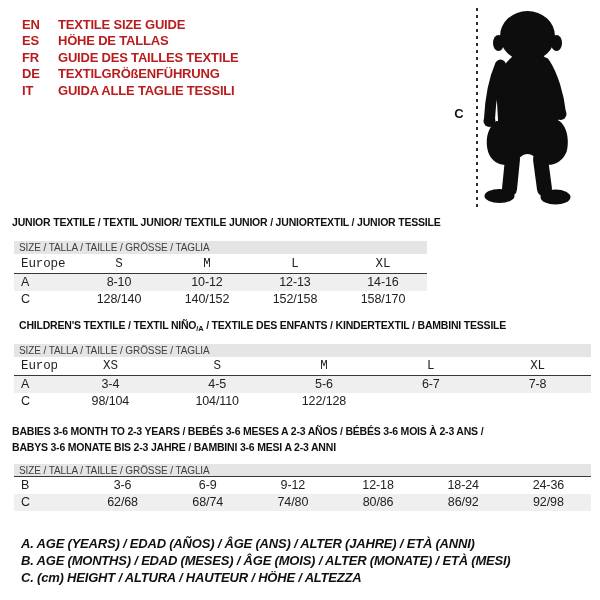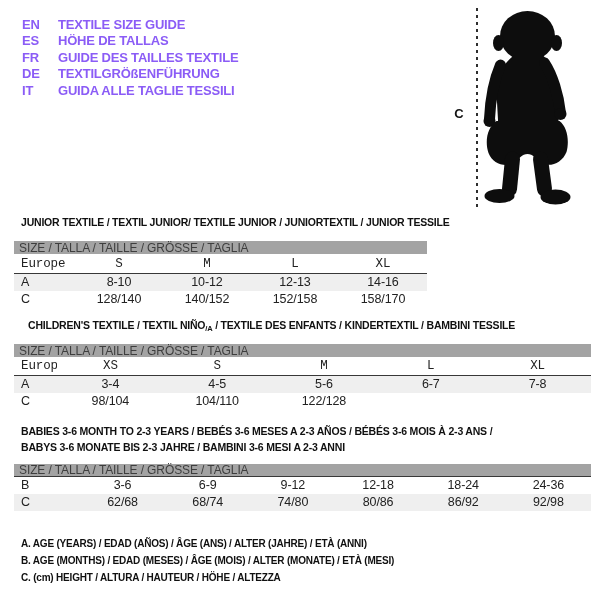--- a/index.html
+++ b/index.html
@@ -4,53 +4,53 @@
 <style>
   html,body{margin:0;padding:0;}
   body{
     width:600px;height:600px;position:relative;background:#ffffff;
     font-family:"Liberation Sans","DejaVu Sans",sans-serif;
     color:#1f1f1f;overflow:hidden;
   }
   
   .langs{position:absolute;left:22px;top:17px;}
   .lang-row{display:flex;height:16.4px;line-height:16.4px;
-    font-weight:bold;font-size:13px;letter-spacing:-0.2px;color:#8b5cf6;}
+    font-weight:bold;font-size:13px;letter-spacing:-0.2px;color:#b91c1c;}
   .lang-code{width:36px;flex:0 0 36px;}
   
   .height-line{position:absolute;left:476px;top:8px;width:2px;height:199px;
     background:repeating-linear-gradient(to bottom,#2e2e2e 0 3px,transparent 3px 7px);}
   .height-label{position:absolute;left:449px;top:106px;width:20px;text-align:center;
     font-weight:bold;font-size:13px;color:#141414;}
   .baby-svg{position:absolute;left:482px;top:9px;width:91px;height:197px;}
   
-  .sec-title{position:absolute;left:21px;font-weight:bold;font-size:10.5px;
+  .sec-title{position:absolute;left:12px;font-weight:bold;font-size:10.5px;
     letter-spacing:-0.2px;color:#101010;white-space:nowrap;line-height:15.5px;}
   .subsc{font-size:7.5px;vertical-align:-2px;}
   
   .tbl{position:absolute;left:14px;}
-  .size-bar{height:13px;background:#a3a3a3;color:#3e3e3e;font-size:12px;
+  .size-bar{height:13px;background:#e5e5e5;color:#3e3e3e;font-size:10px;
     display:flex;align-items:center;padding-left:5px;box-sizing:border-box;
     letter-spacing:-0.1px;}
   .trow{display:grid;align-items:center;}
   .junior .trow{grid-template-columns:61px repeat(4,1fr);}
   .children .trow{grid-template-columns:43px repeat(5,1fr);}
   .babies .trow{grid-template-columns:66px repeat(6,1fr);}
   .hdr-row{height:19px;border-bottom:1.5px solid #383838;font-family:Liberation Mono, monospace;}
   .children .hdr-row{height:18px;}
   .data-row{height:16.5px;}
   .shade{background:#efefef;}
   .cell{text-align:center;font-size:12.5px;color:#222;letter-spacing:-0.1px;
     white-space:nowrap;overflow:hidden;}
   .cell.lbl{text-align:left;padding-left:7px;}
   .babies .size-bar{border-bottom:1.5px solid #383838;}
   
   .footnotes{position:absolute;left:21px;top:535px;}
-  .footnote{font-weight:bold;font-size:10px;letter-spacing:-0.2px;
-    line-height:17px;color:#101010;white-space:nowrap;}
+  .footnote{font-weight:bold;font-size:13px;letter-spacing:-0.2px;
+    line-height:17px;color:#101010;white-space:nowrap;font-style:italic;}
 </style>
 </head>
 <body>
 
 <div class="langs">
   <div class="lang-row">
     <span class="lang-code">EN</span>
     <span>TEXTILE SIZE GUIDE</span>
   </div>
   <div class="lang-row">

